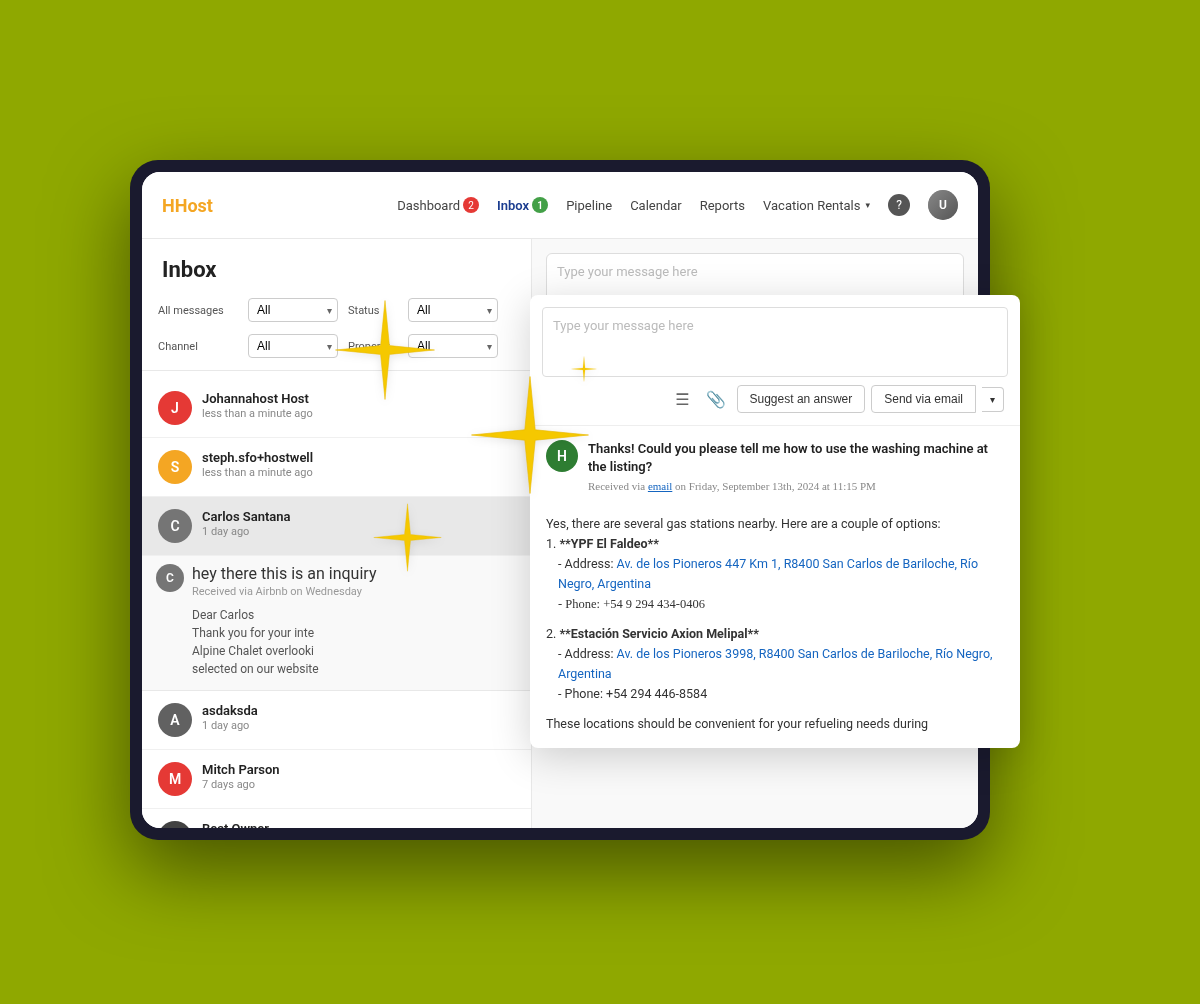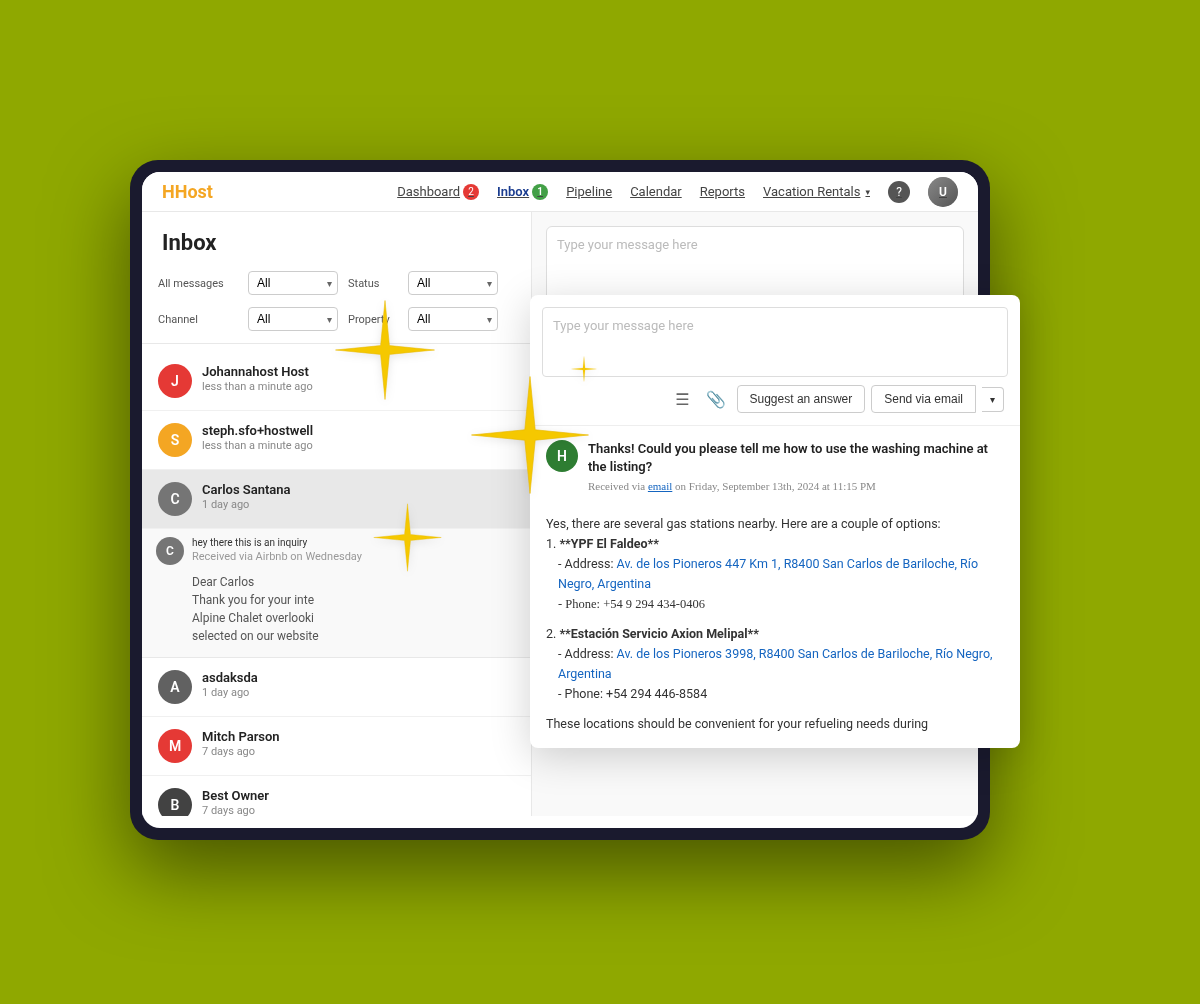--- a/index.html
+++ b/index.html
@@ -32,41 +32,40 @@
       border-radius: 18px;
       overflow: hidden;
       position: relative;
     }
 
     
     .nav-bar {
       display: flex;
       align-items: center;
       padding: 0 20px;
-      height: 40px;
+      height: 67px;
       background: #fff;
       border-bottom: 1px solid #e8e8e8;
       position: relative;
     }
 
     .logo {
       font-size: 18px;
       font-weight: 700;
       color: #1a3c8f;
       margin-right: auto;
     }
     .logo span { color: #f4a623; }
 
     .nav-items {
       display: flex;
       align-items: center;
       gap: 18px;
       font-size: 13px;
       color: #444;
-      text-decoration: underline;
     }
 
     .nav-badge {
       display: inline-flex;
       align-items: center;
       justify-content: center;
       background: #e53935;
       color: #fff;
       border-radius: 50%;
       width: 16px;
@@ -467,21 +466,21 @@
             <div class="msg-info">
               <div class="msg-name">Carlos Santana</div>
               <div class="msg-time">1 day ago</div>
             </div>
           </div>
 
           <div style="padding: 8px 14px 12px; background: #f9f9f9; border-bottom: 1px solid #e8e8e8;">
             <div style="display:flex;gap:8px;align-items:flex-start;">
               <div class="avatar-circle" style="background:#757575;width:28px;height:28px;font-size:12px;">C</div>
               <div style="flex:1;min-width:0;">
-                <div style="font-size:10px;color:#333;">hey there this is an inquiry</div>
+                <div style="font-size:16px;color:#333;">hey there this is an inquiry</div>
                 <div style="font-size:11px;color:#999;margin-top:2px;">Received via Airbnb on Wednesday</div>
               </div>
             </div>
             <div style="font-size:12px;color:#555;margin-top:8px;padding-left:36px;line-height:1.5;">
               <div>Dear Carlos</div>
               <div>Thank you for your inte</div>
               <div>Alpine Chalet overlooki</div>
               <div>selected on our website</div>
             </div>
           </div>

